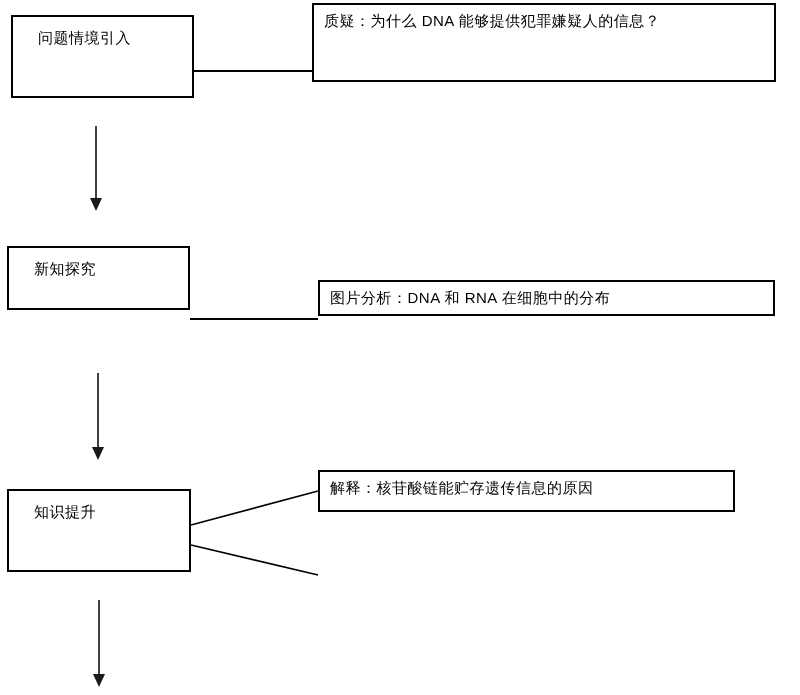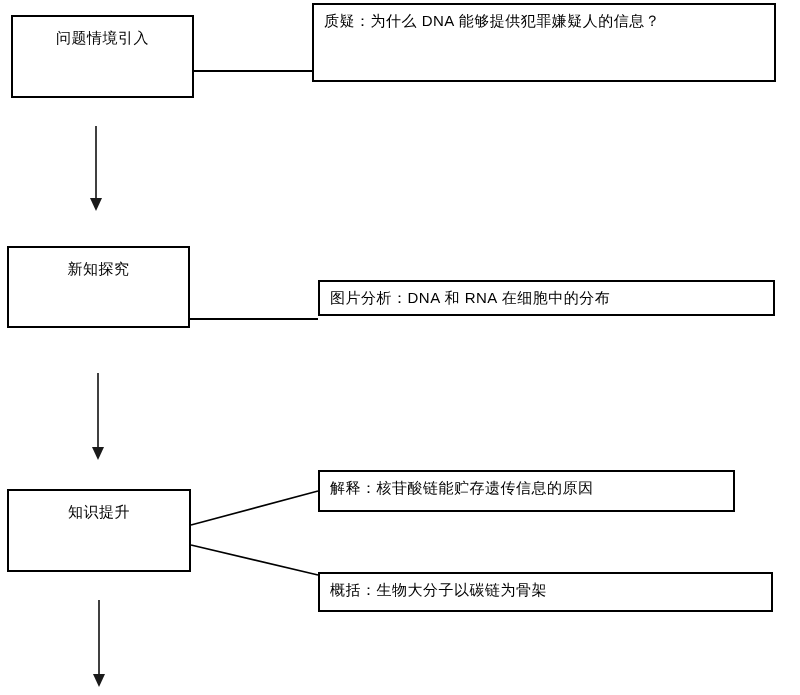--- a/index.html
+++ b/index.html
@@ -29,22 +29,22 @@
     position: absolute;
     box-sizing: border-box;
     border: 2px solid #000000;
     background: #ffffff;
     color: #000000;
     font-size: 15px;
     line-height: 1.35;
     letter-spacing: 0.5px;
   }
   .stage-box {
-    text-align: center;
     padding-top: 11px;
+    padding-left: 25px;
   }
   .branch-box {
     text-align: left;
     padding: 6px 10px 0 10px;
   }
 </style>
 </head>
 <body>
 
 <div class="canvas">
@@ -76,33 +76,30 @@
   </svg>
 
   <div class="box stage-box" style="left:11px; top:15px; width:183px; height:83px;">
     <span>问题情境引入</span>
   </div>
 
   <div class="box branch-box" style="left:312px; top:3px; width:464px; height:79px;">
     <span>质疑：为什么 DNA 能够提供犯罪嫌疑人的信息？</span>
   </div>
 
-  <div class="box stage-box" style="left:7px; top:246px; width:183px; height:82px;">
+  <div class="box stage-box" style="left:7px; top:246px; width:183px; height:64px;">
     <span>新知探究</span>
   </div>
 
   <div class="box branch-box" style="left:318px; top:280px; width:457px; height:36px;">
     <span>图片分析：DNA 和 RNA 在细胞中的分布</span>
   </div>
 
   <div class="box stage-box" style="left:7px; top:489px; width:184px; height:83px;">
     <span>知识提升</span>
   </div>
 
   <div class="box branch-box" style="left:318px; top:470px; width:417px; height:42px;">
     <span>解释：核苷酸链能贮存遗传信息的原因</span>
   </div>
 
-  <div class="box branch-box" style="left:318px; top:572px; width:455px; height:40px;">
-    <span>概括：生物大分子以碳链为骨架</span>
-  </div>
 
 </div>
 
 </body></html>

